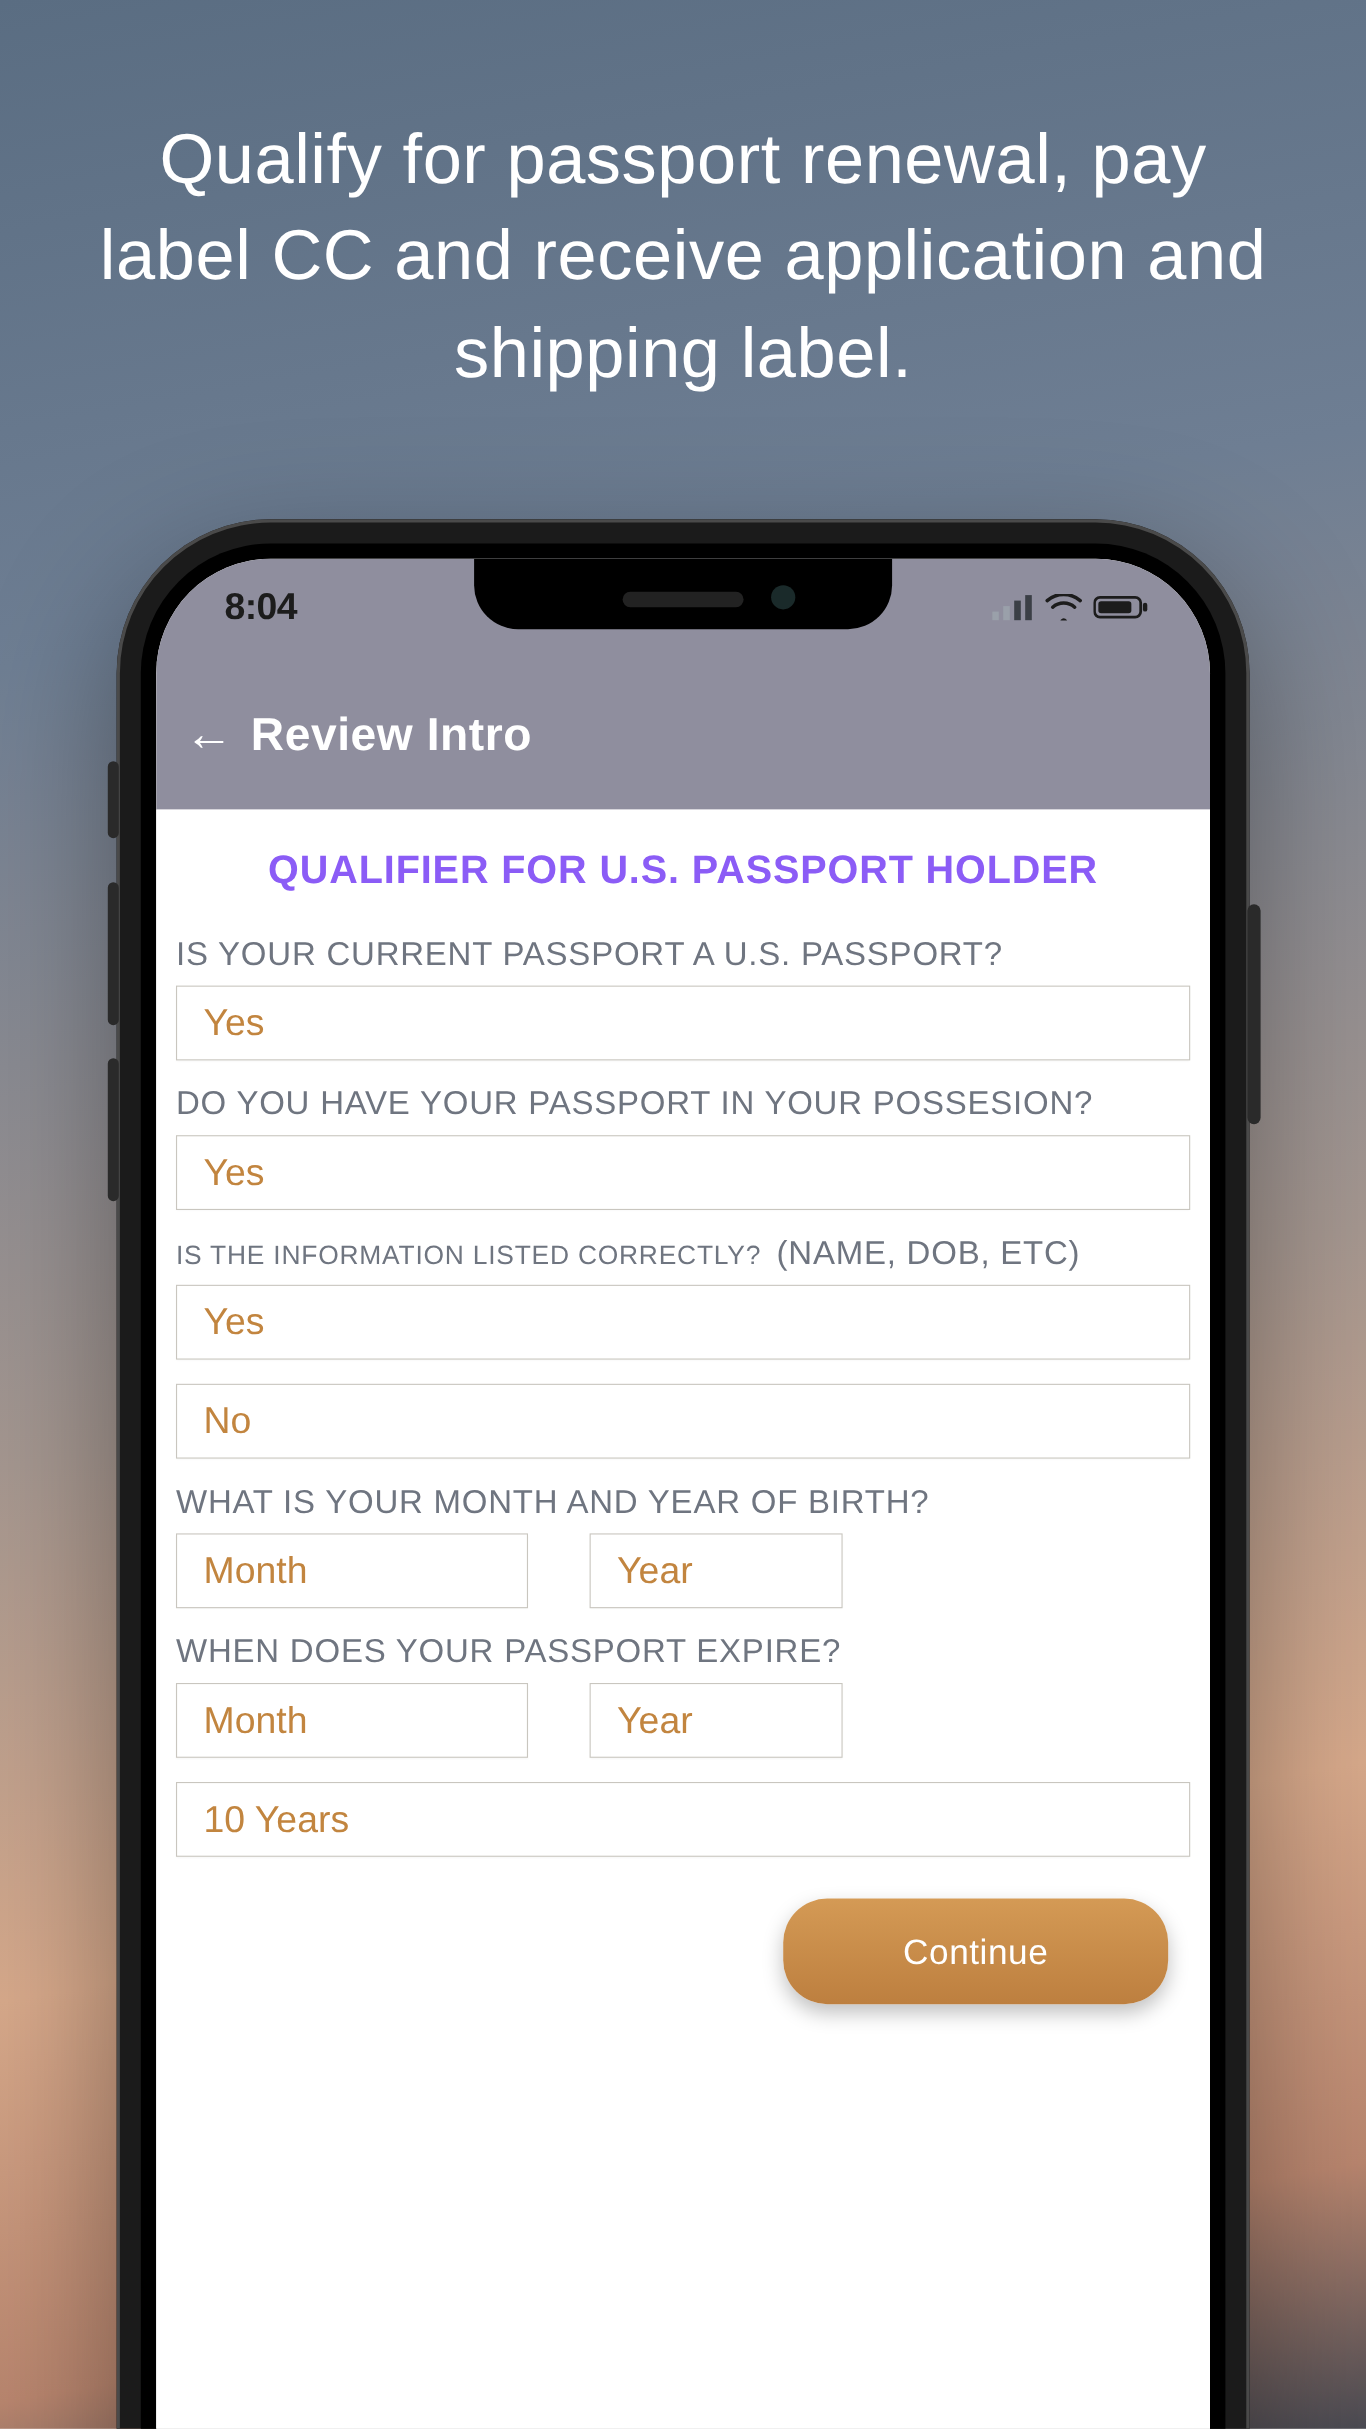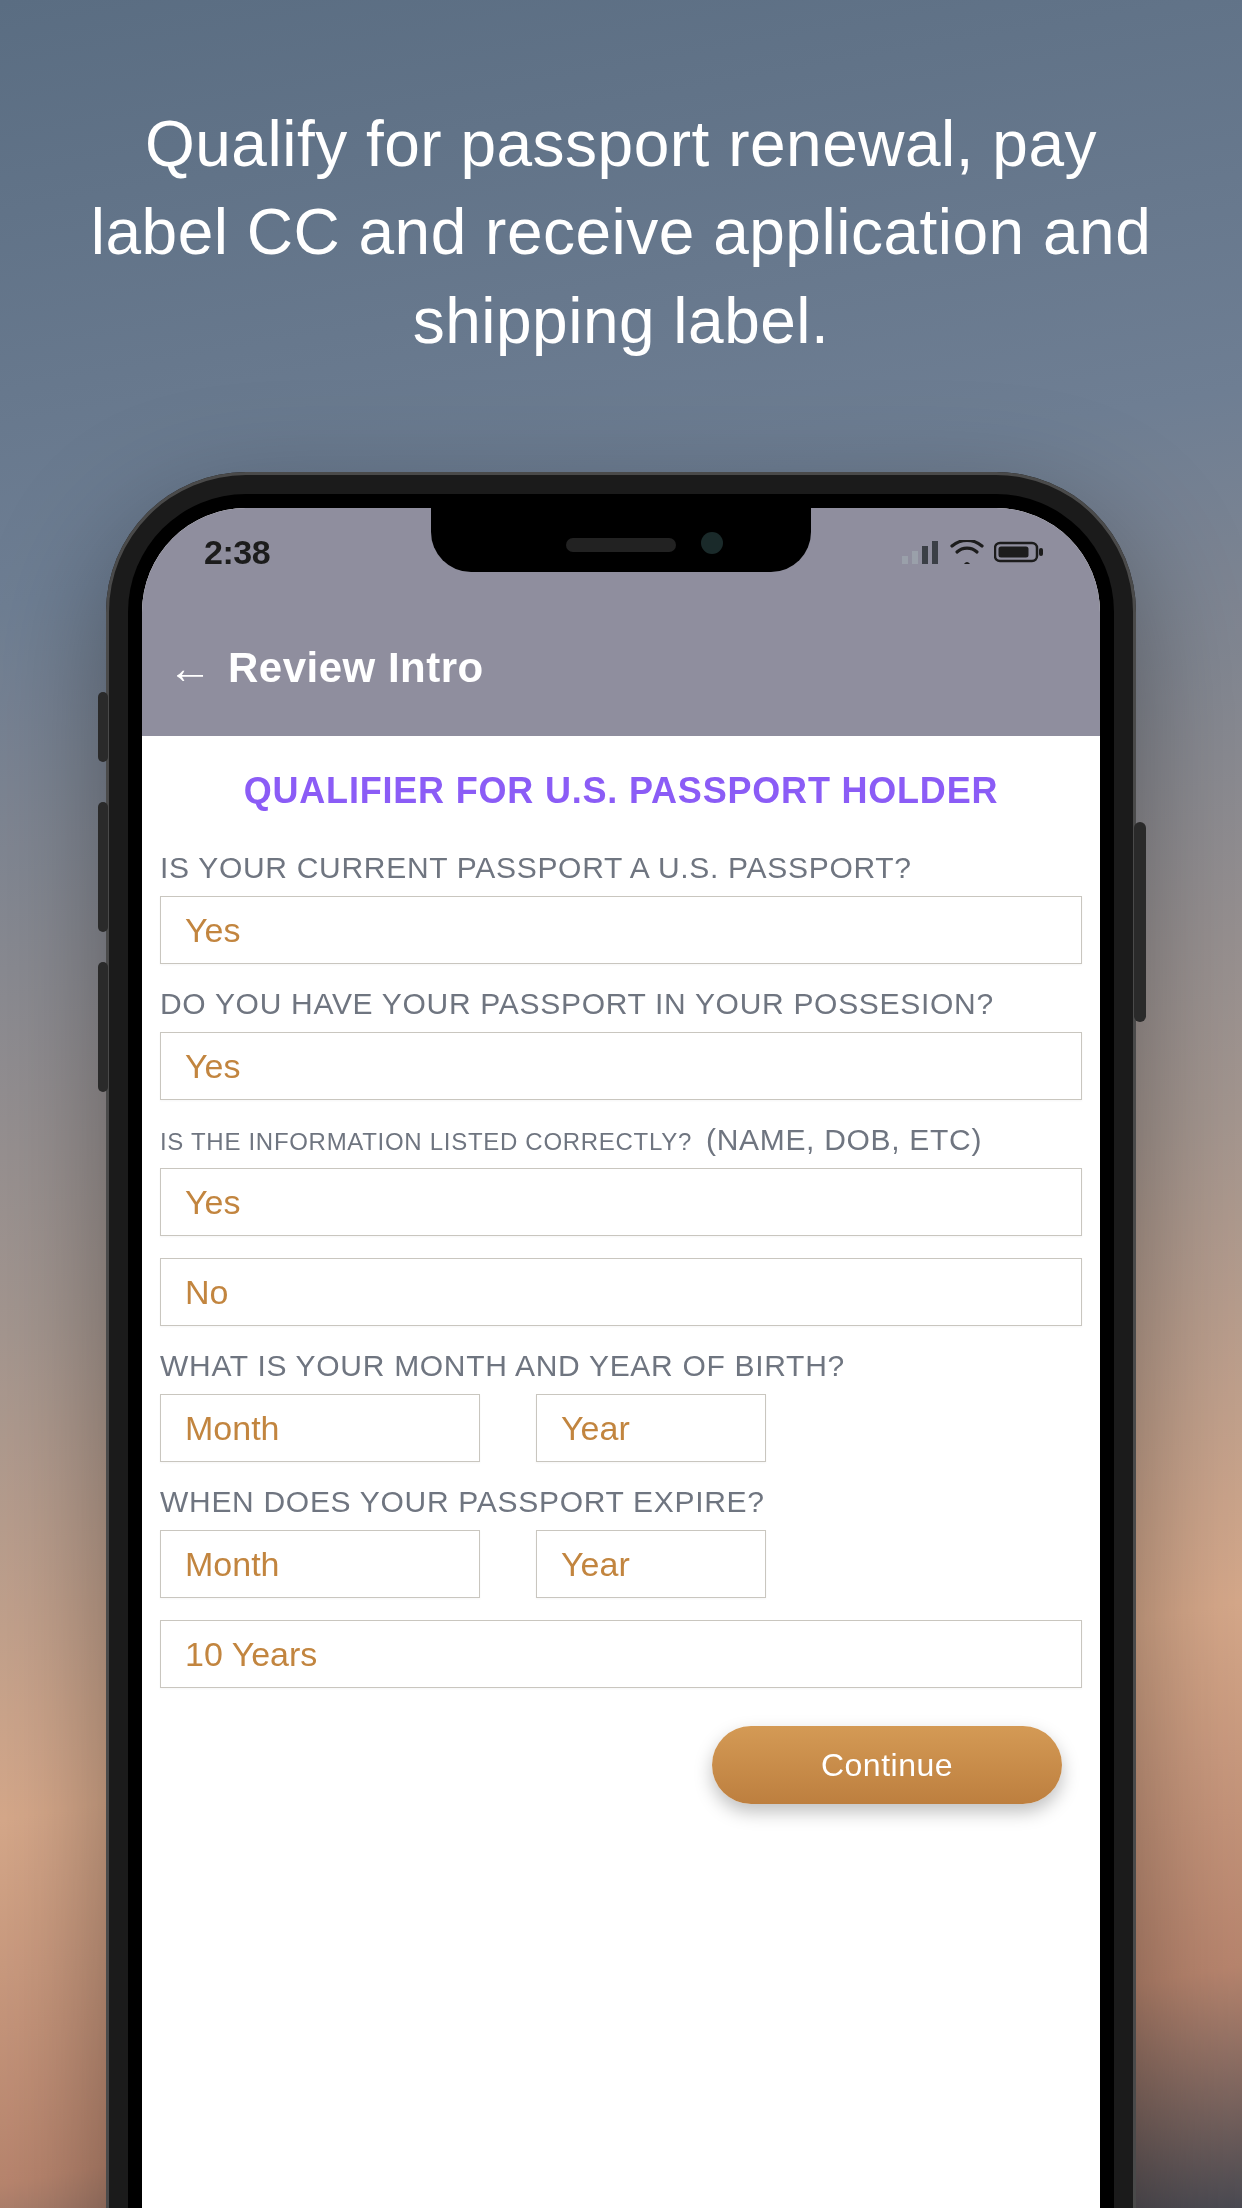--- a/index.html
+++ b/index.html
@@ -131,21 +131,21 @@
     color: #c2853f;
     font-size: 34px;
     box-shadow: 0 1px 2px rgba(0,0,0,.04);
   }
   .two-col { display: flex; gap: 56px; }
   .two-col .field { width: 320px; }
   .two-col .field.year { width: 230px; }
 
   .continue-wrap { display: flex; justify-content: flex-end; padding-right: 20px; margin-top: 38px; }
   .continue-btn {
-    width: 350px; height: 78px;
+    width: 350px; height: 96px;
     background: linear-gradient(180deg, #d49a55 0%, #bd7f3f 100%);
     color: #fff;
     border-radius: 40px;
     display: flex; align-items: center; justify-content: center;
     font-size: 32px;
     letter-spacing: 0.5px;
     box-shadow: 0 8px 18px rgba(0,0,0,.25);
   }
 
   
@@ -165,21 +165,21 @@
   <div class="sidebtn sb-left2"></div>
   <div class="sidebtn sb-left3"></div>
   <div class="sidebtn sb-right"></div>
   <div class="phone-inner">
     <div class="screen">
       <div class="notch"></div>
 
       <div class="header-bg"></div>
 
       <div class="status-row">
-        <div class="status-time">2:38</div>
+        <div class="status-time">8:04</div>
         <div class="status-right">
           <span>
             <svg width="38" height="24" viewBox="0 0 38 24">
               <rect x="0" y="16" width="6" height="8" fill="#9aa0aa"></rect>
               <rect x="10" y="11" width="6" height="13" fill="#9aa0aa"></rect>
               <rect x="20" y="6" width="6" height="18" fill="#3b3f46"></rect>
               <rect x="30" y="1" width="6" height="23" fill="#3b3f46"></rect>
             </svg>
           </span>
           <span>

